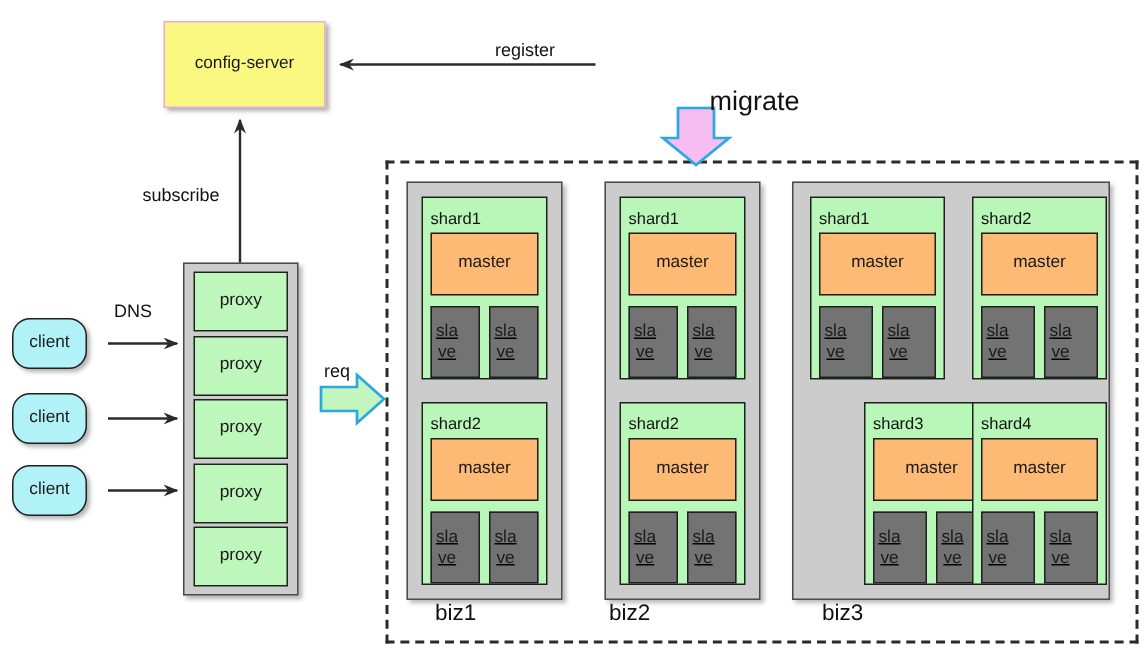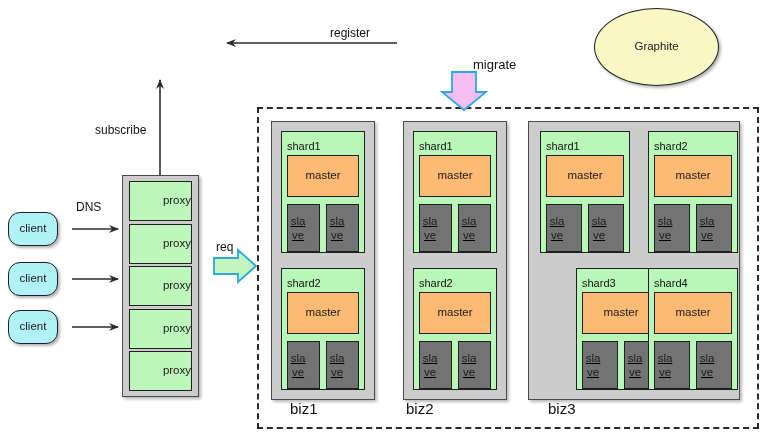--- a/index.html
+++ b/index.html
@@ -76,21 +76,21 @@
     border: 1.5px solid #4a4a4a;
     box-shadow: 2px 2px 3px rgba(0,0,0,0.30);
     padding: 5px 6px;
     display: flex; flex-direction: column; justify-content: space-between;
   }
   .proxy-box {
     position: relative;
     height: 38px;
     background: #bdf7bb;
     border: 1.5px solid #1f1f1f;
-    display: flex; align-items: center; justify-content: flex-end;
+    display: flex; align-items: center; justify-content: center;
   }
 
   
   .biz-boundary {
     left: 257px; top: 107px; width: 502px; height: 322px;
     border: 2px dashed #2a2a2a;
     background: transparent;
   }
 
   
@@ -156,41 +156,41 @@
   
   .edge-label {
     font-size: 12px;
     color: #111111;
     white-space: nowrap;
   }
   .lbl-register  { left: 330px; top: 26px; }
   .lbl-subscribe { left: 95px;  top: 123px; }
   .lbl-dns       { left: 76px;  top: 200px; }
   .lbl-req       { left: 216px; top: 240px; }
-  .lbl-migrate   { left: 473px; top: 57px; font-size: 13px; }
+  .lbl-migrate   { left: 473px; top: 57px; font-size: 18px; }
 
   svg.overlay {
     position: absolute;
     left: 0; top: 0;
     width: 763px; height: 437px;
     pointer-events: none;
   }
 </style>
 </head>
 <body>
 
 <div id="canvas">
 
   <div class="abs biz-boundary"></div>
 
-
-
-  <div class="abs graphite">
-    <span class="node-label">Graphite</span>
-  </div>
+  <div class="abs config-server">
+    <span class="node-label">config-server</span>
+  </div>
+
+
 
   <div class="abs client client-1">
     <span class="node-label">client</span>
   </div>
   <div class="abs client client-2">
     <span class="node-label">client</span>
   </div>
   <div class="abs client client-3">
     <span class="node-label">client</span>
   </div>

